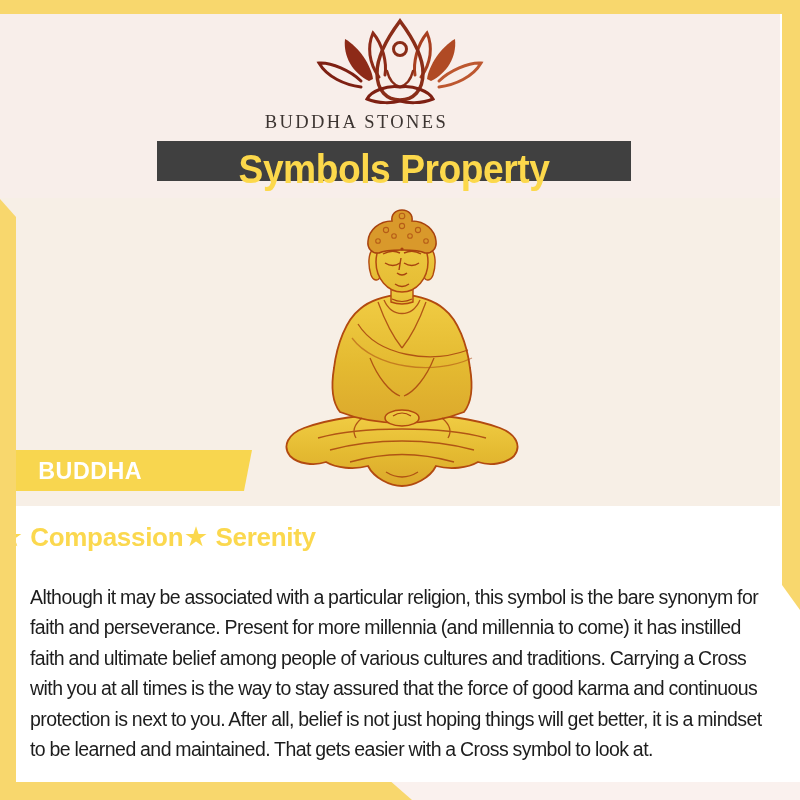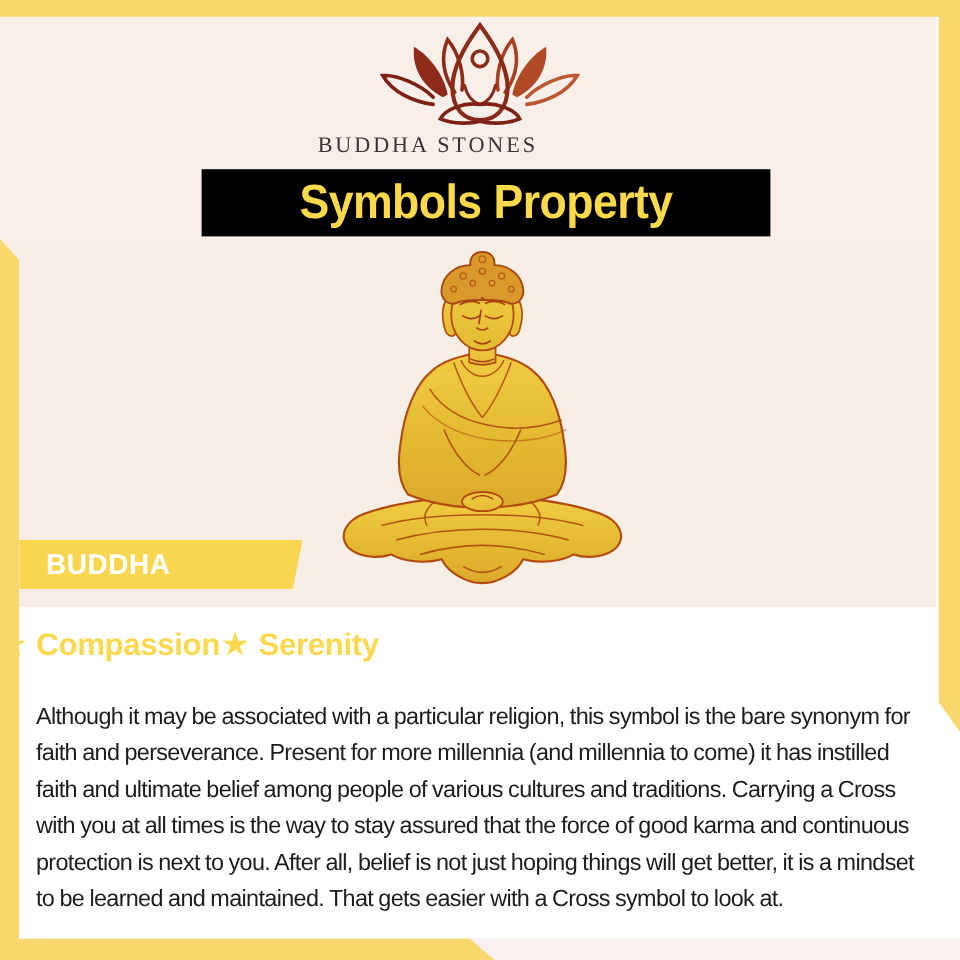--- a/index.html
+++ b/index.html
@@ -18,21 +18,21 @@
     clip-path:polygon(0 0,100% 0,100% 100%,0 95.9%);}
   .left-bar{position:absolute;left:0;top:199px;width:16px;height:601px;background:#f8d76d;z-index:9;
     clip-path:polygon(0 0,100% 3%,100% 100%,0 100%);}
   .bottom-bar{position:absolute;left:0;top:782px;width:412px;height:18px;background:#f8d76d;z-index:9;
     clip-path:polygon(0 0,95% 0,100% 100%,0 100%);}
   
   .logo{position:absolute;left:315px;top:14px;width:170px;height:94px;z-index:3;}
   .wordmark{position:absolute;left:0;top:108px;width:713px;height:28px;line-height:28px;text-align:center;
     font-family:"Liberation Serif",serif;font-size:18.5px;letter-spacing:2.4px;color:#3c3431;z-index:3;}
   
-  .title-band{position:absolute;left:168px;top:141px;width:474px;height:56px;background:#000000;z-index:4;}
+  .title-band{position:absolute;left:157px;top:141px;width:474px;height:40px;background:#404040;z-index:4;}
   .page-title{width:100%;height:56px;line-height:56px;text-align:center;font-weight:700;font-size:40px;
     color:#fcd84b;letter-spacing:-0.5px;transform:scaleX(0.93);}
   
   .buddha{position:absolute;left:274px;top:206px;width:256px;height:282px;z-index:5;}
   
   .ribbon{position:absolute;left:16px;top:450px;width:236px;height:41px;background:#f8d64f;z-index:6;
     clip-path:polygon(0 0,100% 0,96.6% 100%,0 100%);}
   .ribbon-label{display:block;padding-left:23px;line-height:41px;font-size:24px;font-weight:700;
     color:#ffffff;letter-spacing:0.5px;transform:scaleX(0.97);transform-origin:left center;}
   

